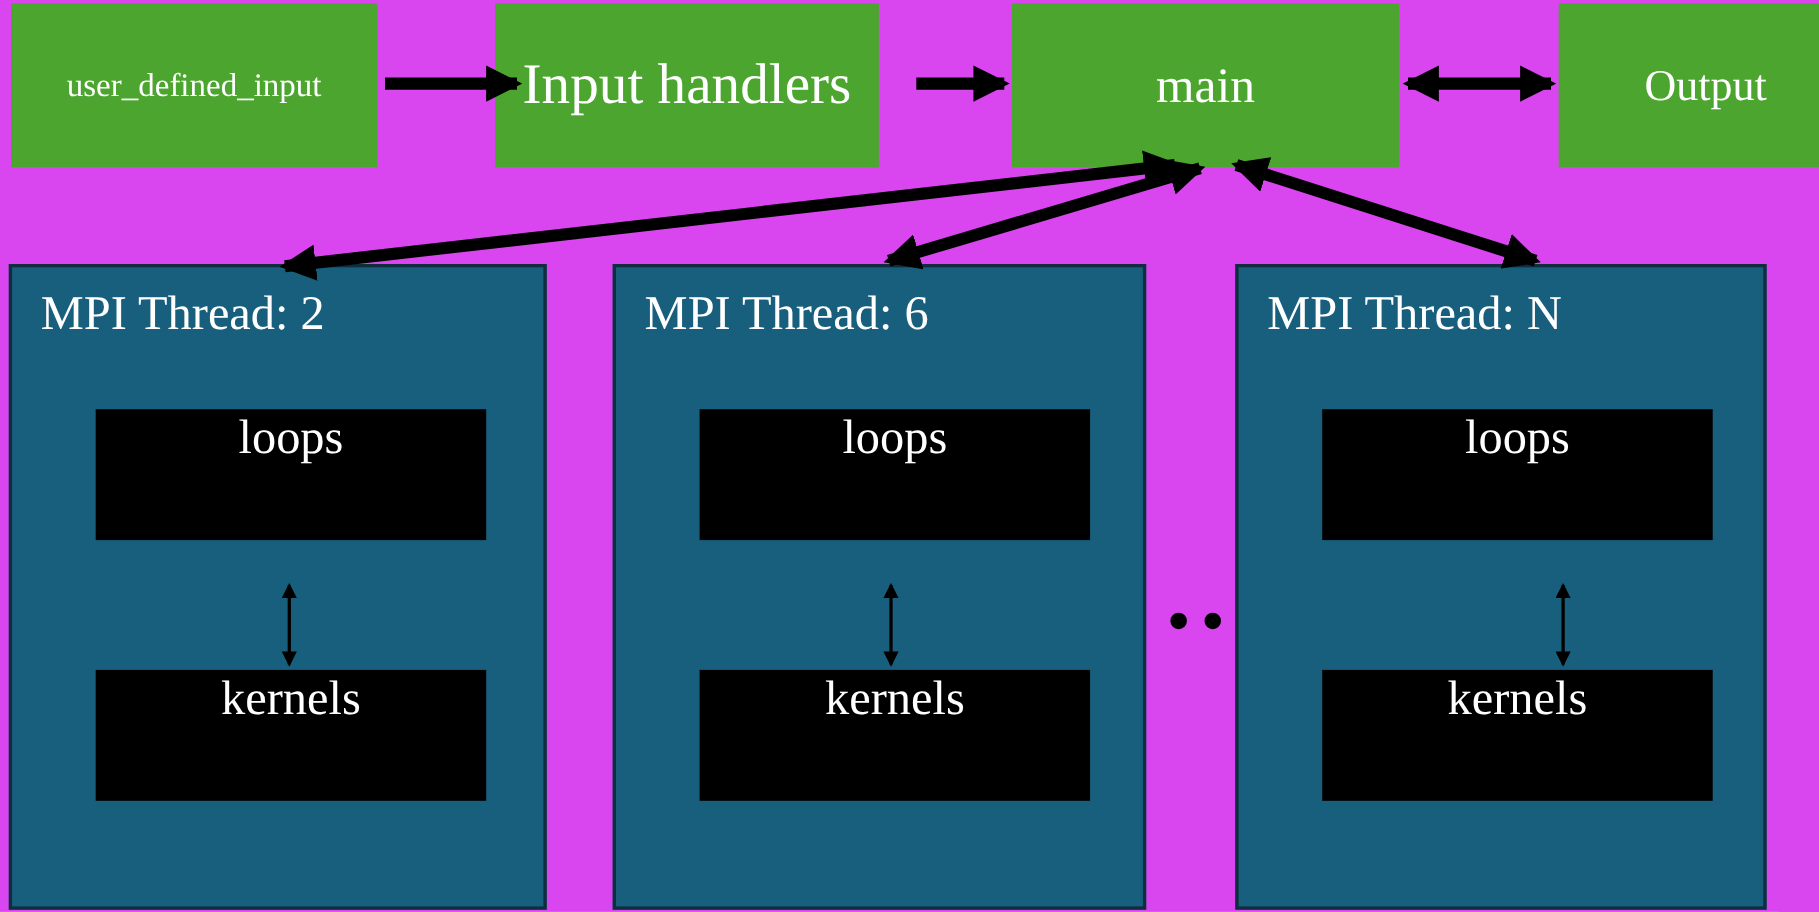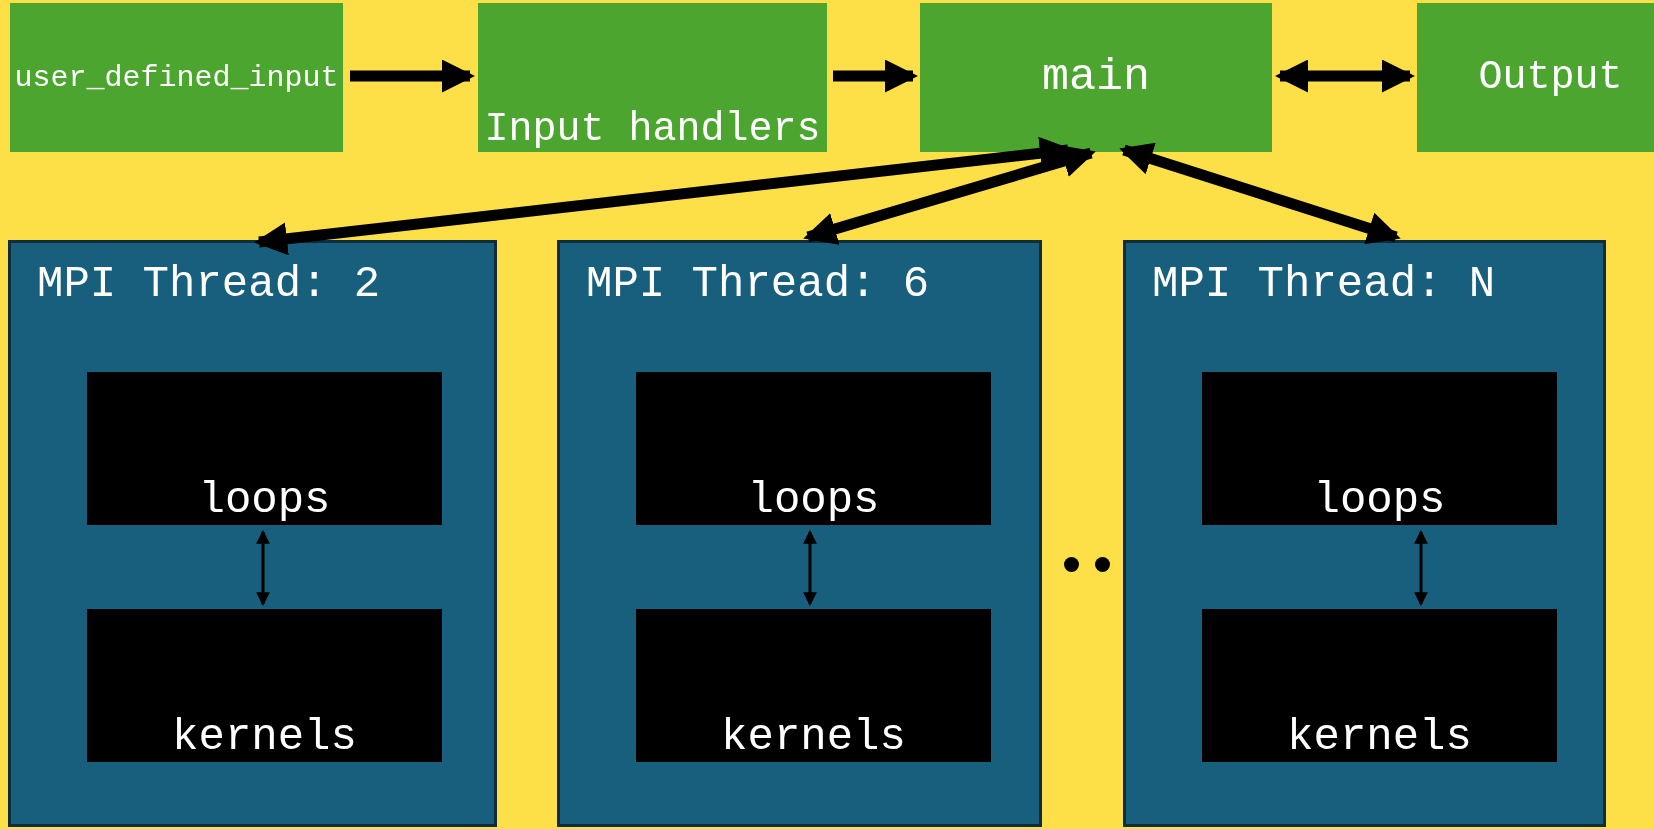--- a/index.html
+++ b/index.html
@@ -5,48 +5,48 @@
   :root{
     --node-green:#4ca52e;
     --thread-teal:#185f7d;
     --thread-border:#0f2d3f;
     --inner-black:#000000;
     --text-white:#ffffff;
     --arrow-black:#000000;
   }
   html,body{margin:0;padding:0;background:#ffffff;}
   .stage{
-    position:relative;width:1654px;height:829px;background:#fde047;
-    font-family:Liberation Mono, monospace;overflow:hidden;
+    position:relative;width:1654px;height:829px;background:#d946ef;
+    font-family:Liberation Serif, serif;overflow:hidden;
   }
   
   .gbox{
     position:absolute;top:3px;height:149px;background:var(--node-green);
     color:var(--text-white);display:flex;align-items:center;justify-content:center;
     box-sizing:border-box;text-align:center;
   }
   .gbox--udi{left:10px;width:333px;font-size:30px;}
-  .gbox--ih{left:478px;width:349px;font-size:40px;align-items:flex-end;}
+  .gbox--ih{left:450px;width:349px;font-size:52px;}
   .gbox--main{left:920px;width:352px;font-size:45px;text-align:right;}
   .gbox--out{left:1417px;width:267px;font-size:40px;line-height:48px;flex-direction:column;}
   
   .tbox{
     position:absolute;top:240px;height:587px;background:var(--thread-teal);
     border:3px solid var(--thread-border);box-sizing:border-box;
   }
   .tbox--0{left:8px;width:489px;}
   .tbox--1{left:557px;width:485px;}
   .tbox--n{left:1123px;width:483px;}
   .tbox__title{
     position:absolute;left:26px;top:16px;font-size:44px;color:var(--text-white);
     white-space:nowrap;
   }
   .kbox{
-    position:absolute;left:76px;width:355px;height:153px;background:var(--inner-black);
-    color:var(--text-white);display:flex;align-items:flex-end;justify-content:center;
+    position:absolute;left:76px;width:355px;height:119px;background:var(--inner-black);
+    color:var(--text-white);display:flex;align-items:flex-start;justify-content:center;
     font-size:44px;
   }
   .kbox--loops{top:129px;}
   .kbox--kernels{top:366px;}
   
   .dots{position:absolute;left:1064px;top:557px;display:flex;gap:16px;}
   .dot{width:15px;height:15px;border-radius:50%;background:var(--inner-black);}
   
   .arrows{position:absolute;left:0;top:0;width:1654px;height:829px;pointer-events:none;}
   .arrows line{stroke:var(--arrow-black);}

